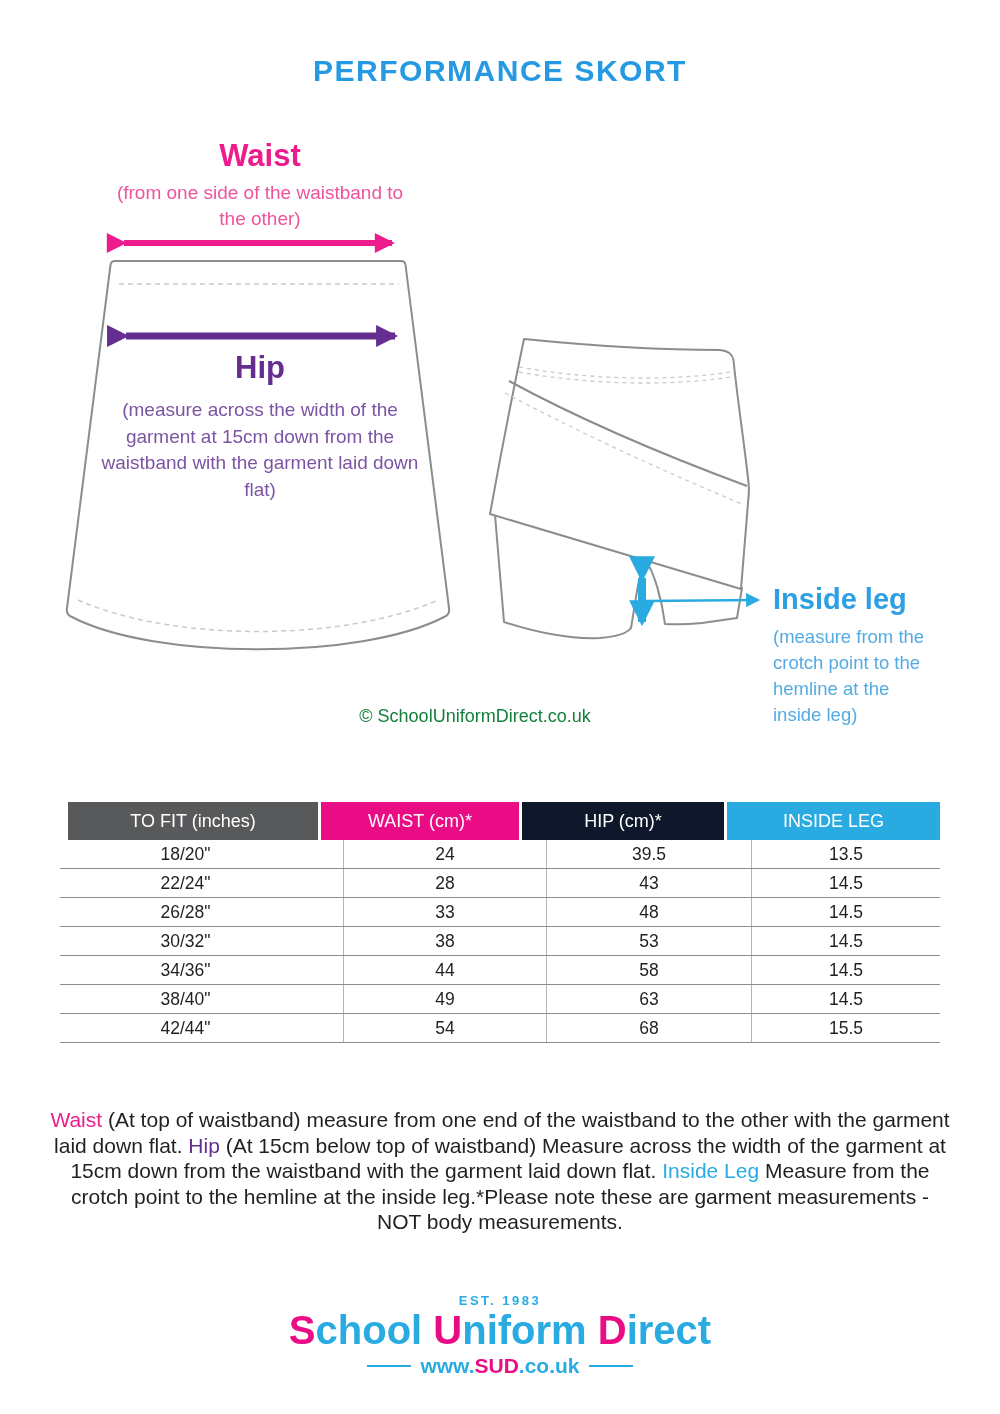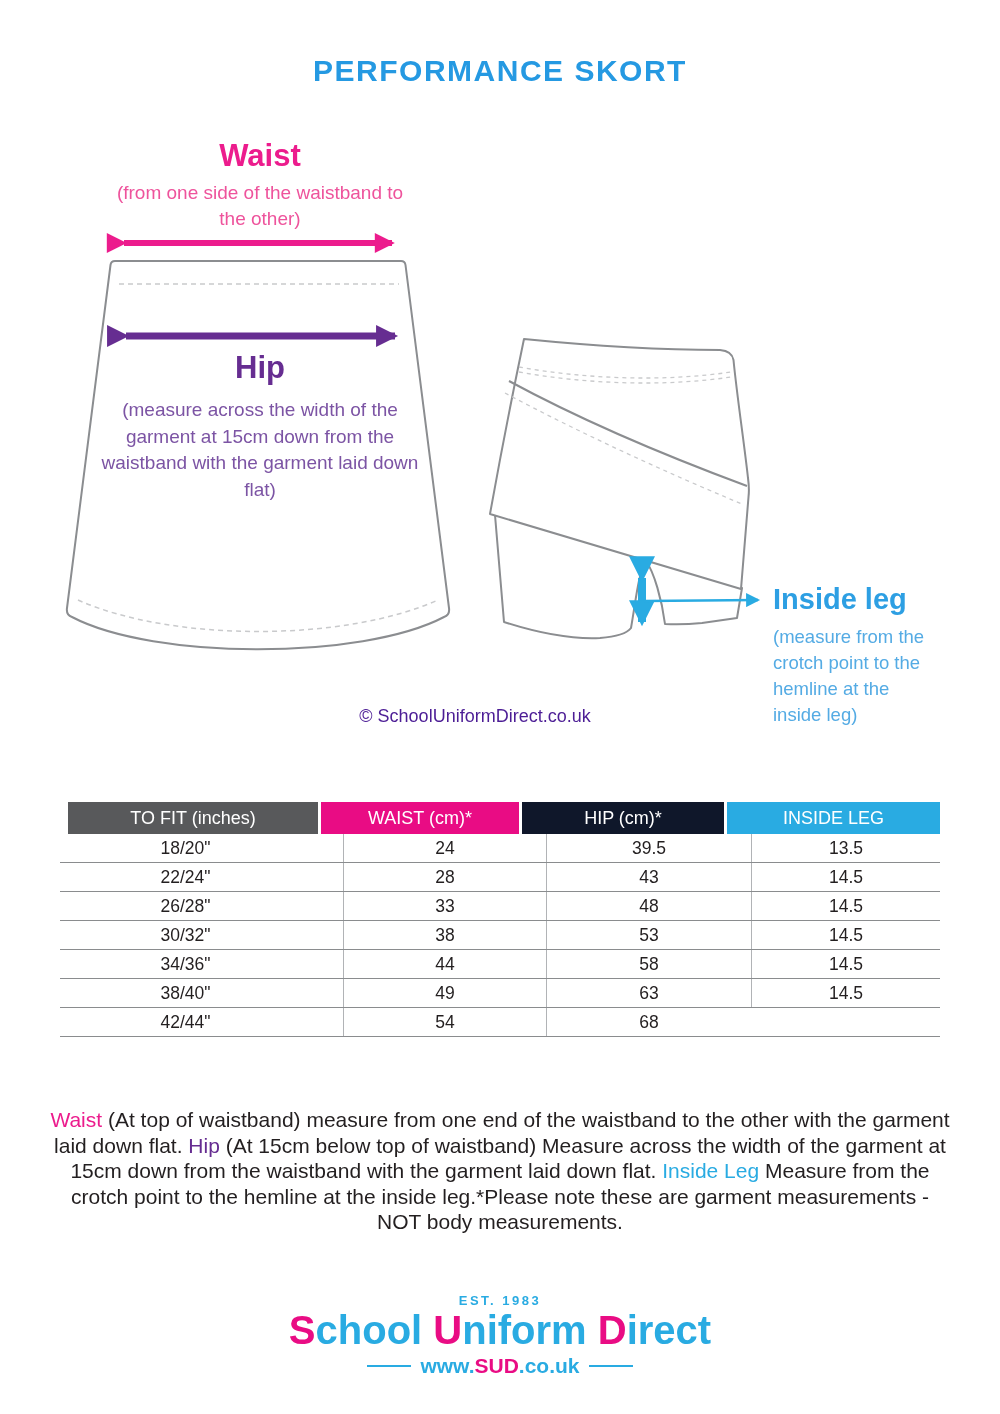--- a/index.html
+++ b/index.html
@@ -38,26 +38,26 @@
   .inside-label {
     position:absolute; top:583px; left:773px; width:200px; text-align:left;
     font-size:29px; font-weight:600; color:#2d9fe3;
   }
   .inside-desc {
     position:absolute; top:624px; left:773px; width:168px; text-align:left;
     font-size:18.5px; line-height:26px; color:#54abe4;
   }
   .copyright {
     position:absolute; top:706px; left:0; right:50px; text-align:center;
-    font-size:18px; color:#4c1d95;
+    font-size:18px; color:#15803d;
   }
 
   
   .size-table { position:absolute; top:802px; left:60px; width:880px; }
-  .thead { display:flex; height:32px;padding-left:8px; }
+  .thead { display:flex; height:38px;padding-left:8px; }
   .hcell {
     display:flex; align-items:center; justify-content:center;
     color:#fff; font-size:18px; font-weight:500;
   }
   .h0 { width:250px; background:#58595b; margin-right:3px; }
   .h1 { width:198px; background:#e90c84; margin-right:3px; }
   .h2 { width:202px; background:#0f172a; margin-right:3px; }
   .h3 { flex:1; background:#29abe2; }
   .trow { display:flex; height:28px; border-bottom:1px solid #8a8c8e; }
   .tcell {
@@ -190,20 +190,21 @@
       <div class="trow">
         <div class="tcell c0">38/40"</div>
         <div class="tcell c1">49</div>
         <div class="tcell c2">63</div>
         <div class="tcell c3">14.5</div>
       </div>
       <div class="trow">
         <div class="tcell c0">42/44"</div>
         <div class="tcell c1">54</div>
         <div class="tcell c2">68</div>
+        <div class="tcell c3">15.5</div>
       </div>
     </div>
   </div>
 
   <div class="footnote"><span class="fn-pink">Waist </span><span>(At top of waistband) measure from one end of the waistband to the other with the garment laid down flat. </span><span class="fn-purple">Hip </span><span>(At 15cm below top of waistband) Measure across the width of the garment at 15cm down from the waistband with the garment laid down flat. </span><span class="fn-blue">Inside Leg </span><span>Measure from the crotch point to the hemline at the inside leg.*Please note these are garment measurements - NOT body measurements.</span></div>
 
   <div class="logo">
     <div class="logo-est">EST. 1983</div>
     <div class="logo-name"><span class="lp">S</span><span class="lb">chool </span><span class="lp">U</span><span class="lb">niform </span><span class="lp">D</span><span class="lb">irect</span></div>
     <div class="logo-url">

